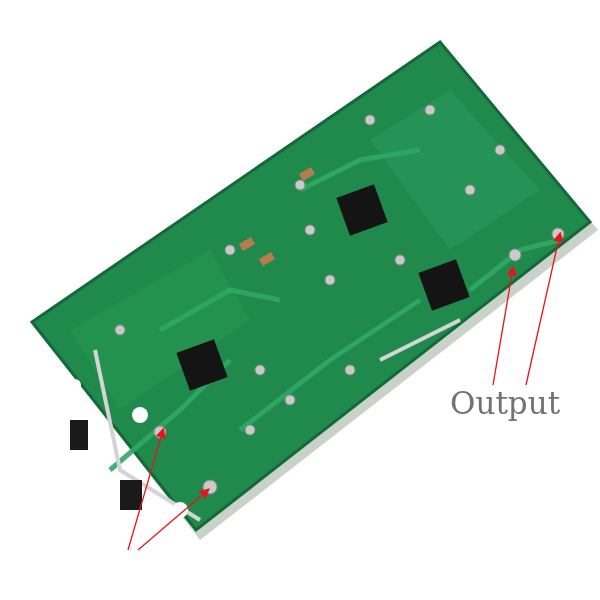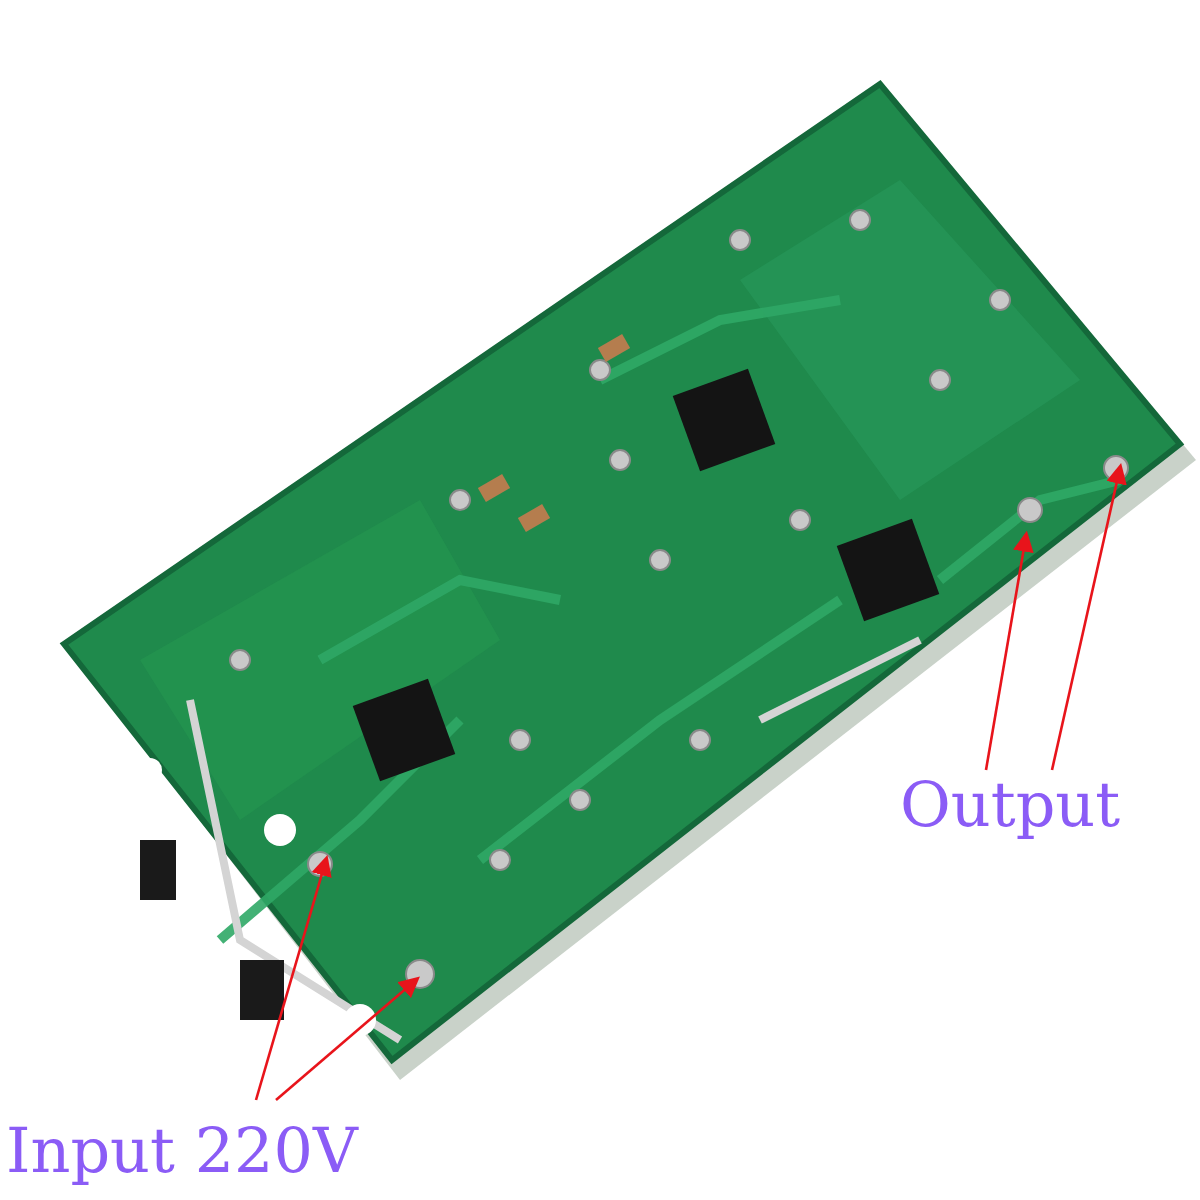--- a/index.html
+++ b/index.html
@@ -1,18 +1,18 @@
 <!DOCTYPE html>
 <html><head>
 <meta charset="utf-8">
 <style>
   html, body { margin:0; padding:0; }
   body { width:600px; height:600px; background:#ffffff; position:relative; overflow:hidden; font-family:"Liberation Serif", serif; }
   .stage { position:absolute; left:0; top:0; width:600px; height:600px; }
-  .label { position:absolute; color:#8b5cf6; font-family:"DejaVu Serif", serif; font-size:31px; line-height:1; white-space:nowrap; }
+  .label { position:absolute; color:#737373; font-family:"DejaVu Serif", serif; font-size:31px; line-height:1; white-space:nowrap; }
   .lbl-output { left:450px; top:388px; }
   .lbl-input { left:3px; top:561px; }
 </style>
 </head>
 <body>
 
 <div class="stage">
   <svg width="600" height="600" viewBox="0 0 600 600">
     <defs>
       <marker id="arr" markerWidth="8" markerHeight="8" refX="6" refY="4" orient="auto">
@@ -79,14 +79,13 @@
 
     <g stroke="#e8141b" stroke-width="1.3" fill="none">
       <line x1="493" y1="385" x2="513" y2="268" marker-end="url(#arr)"></line>
       <line x1="526" y1="385" x2="560" y2="234" marker-end="url(#arr)"></line>
       <line x1="128" y1="550" x2="163" y2="430" marker-end="url(#arr)"></line>
       <line x1="138" y1="550" x2="208" y2="490" marker-end="url(#arr)"></line>
     </g>
   </svg>
 
   <div class="label lbl-output">Output</div>
-  <div class="label lbl-input">Input 220V</div>
 </div>
 
 </body></html>

